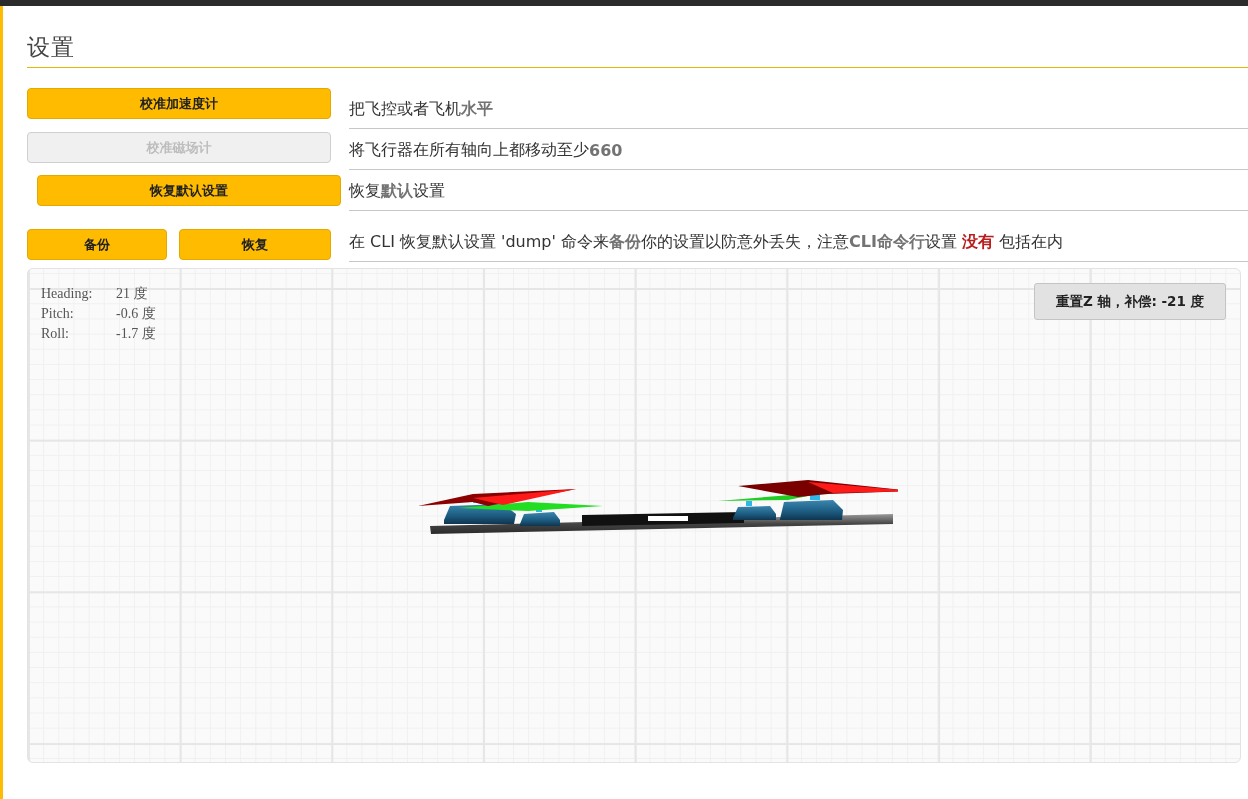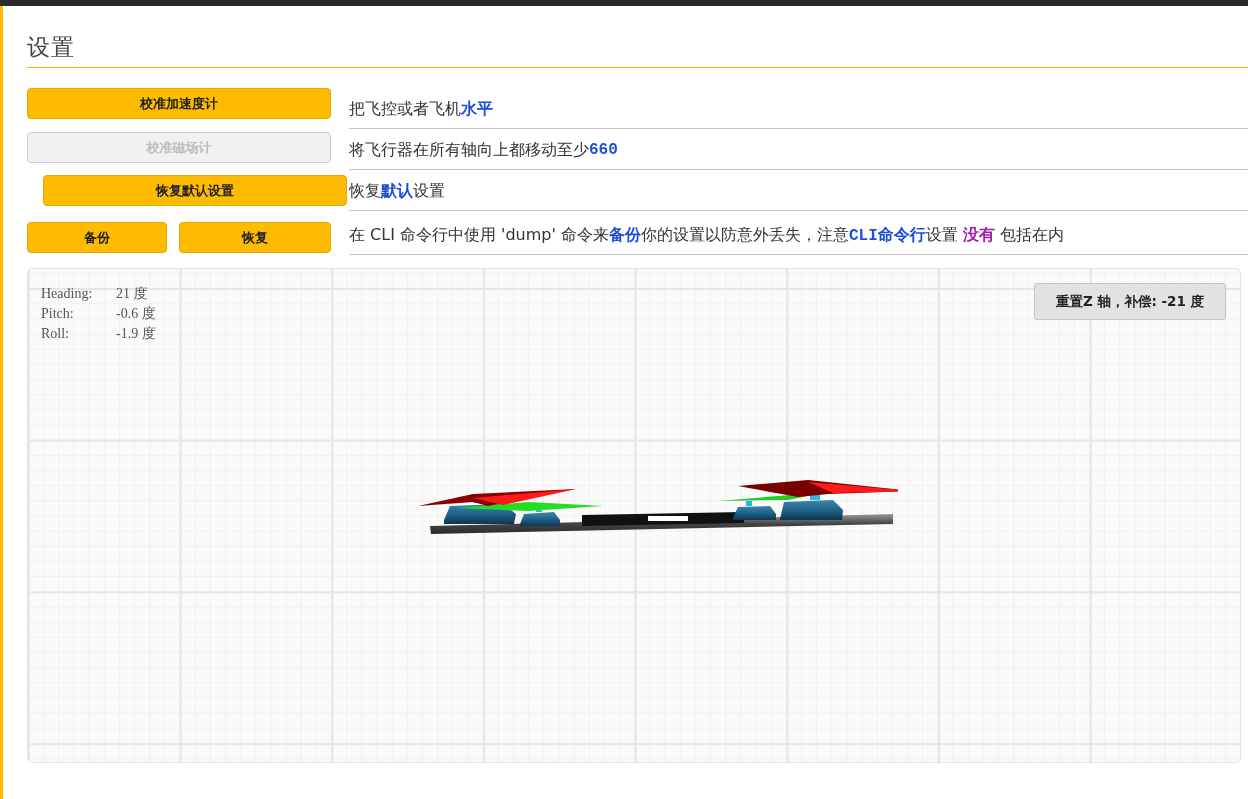--- a/index.html
+++ b/index.html
@@ -16,22 +16,22 @@
     background: #ffbb00; border: 1px solid #e3a900;
     font-size: 13px; font-weight: bold; color: #222;
     display: flex; align-items: center; justify-content: center; cursor: pointer;
   }
   .btn.disabled { background: #f0f0f0; border: 1px solid #cfcfcf; color: #bdbdbd; cursor: default; }
   .desc {
     position: absolute; left: 322px; width: 899px; top: 0; height: 41px;
     font-size: 16px; color: #333; display: flex; align-items: center; padding-top: 2px;
     border-bottom: 1px solid #c7c7c7;
   }
-  .desc b { font-weight: bold; color: #1d4ed8; font-family: Liberation Mono, monospace; }
-  .desc .warn { color: #a21caf; font-weight: bold; }
+  .desc b { font-weight: bold; color: #737373; }
+  .desc .warn { color: #b91c1c; font-weight: bold; }
 
   .viewer {
     position: absolute; left: 27px; top: 268px; width: 1214px; height: 495px;
     border: 1px solid #e3e3e3; border-radius: 6px; overflow: hidden;
     background-color: #fafafa;
     background-image:
       linear-gradient(to right, #e6e6e6 2px, transparent 2px),
       linear-gradient(to bottom, #e6e6e6 2px, transparent 2px),
       linear-gradient(to right, #f0f0f0 1px, transparent 1px),
       linear-gradient(to bottom, #f0f0f0 1px, transparent 1px);
@@ -68,33 +68,33 @@
 
 <div class="row" style="top:129px;">
   <div class="btn disabled" style="left:0;top:3px;width:304px;">校准磁场计</div>
   <div class="desc">
     <span>将飞行器在所有轴向上都移动至少</span>
       <b>660</b>
   </div>
 </div>
 
 <div class="row" style="top:170px;">
-  <div class="btn" style="left:16px;top:5px;width:304px;">恢复默认设置</div>
+  <div class="btn" style="left:10px;top:5px;width:304px;">恢复默认设置</div>
   <div class="desc">
     <span>恢复</span>
       <b>默认</b>
       <span>设置</span>
   </div>
 </div>
 
-<div class="row" style="top:214px;">
+<div class="row" style="top:221px;">
   <div class="btn" style="left:0;top:8px;width:140px;">备份</div>
   <div class="btn" style="left:152px;top:8px;width:152px;">恢复</div>
   <div class="desc">
-    <span>在 CLI 命令行中使用 'dump' 命令来</span>
+    <span>在 CLI 恢复默认设置 'dump' 命令来</span>
       <b>备份</b>
       <span>你的设置以防意外丢失，注意</span>
       <b>CLI命令行</b>
       <span style="white-space:pre">设置 </span>
       <span class="warn">没有</span>
       <span style="white-space:pre"> 包括在内</span>
   </div>
 </div>
 
 <div class="viewer">
@@ -102,21 +102,21 @@
     <div class="att-row">
       <span class="att-label">Heading:</span>
       <span>21 度</span>
     </div>
     <div class="att-row">
       <span class="att-label">Pitch:</span>
       <span>-0.6 度</span>
     </div>
     <div class="att-row">
       <span class="att-label">Roll:</span>
-      <span>-1.9 度</span>
+      <span>-1.7 度</span>
     </div>
   </div>
 
   <div class="reset-z">重置Z 轴，补偿: -21 度</div>
 
   <svg class="model" viewBox="0 0 520 90" width="520" height="90">
     <defs>
       <linearGradient id="motor" x1="0" y1="0" x2="0" y2="1">
         <stop offset="0" stop-color="#3a86b0"></stop>
         <stop offset="0.6" stop-color="#1c5a7e"></stop>

